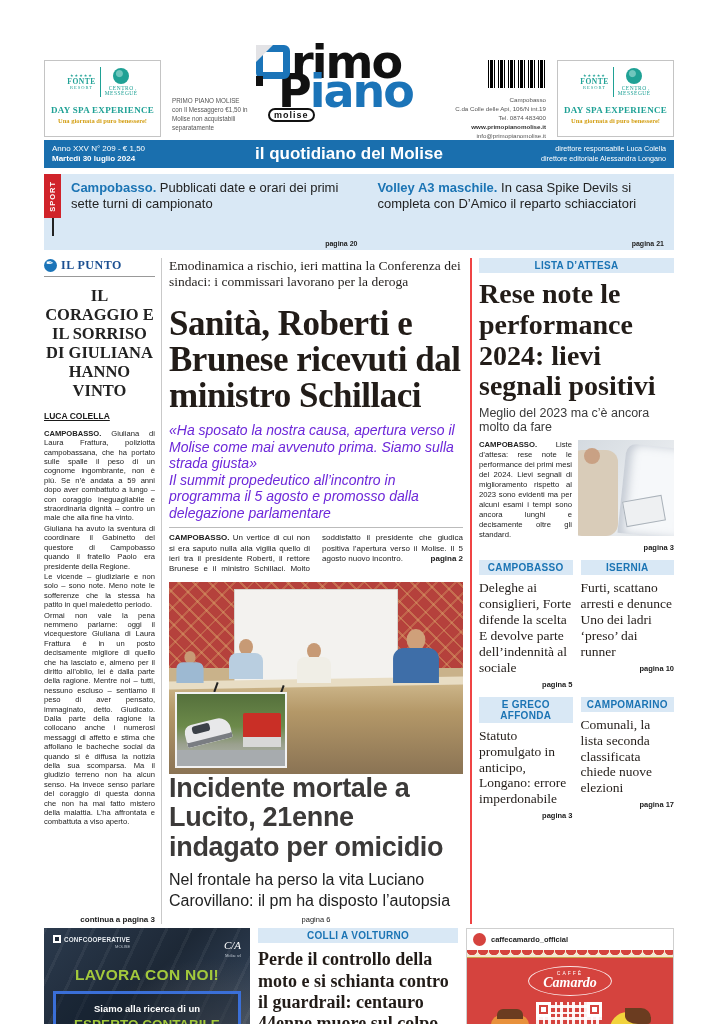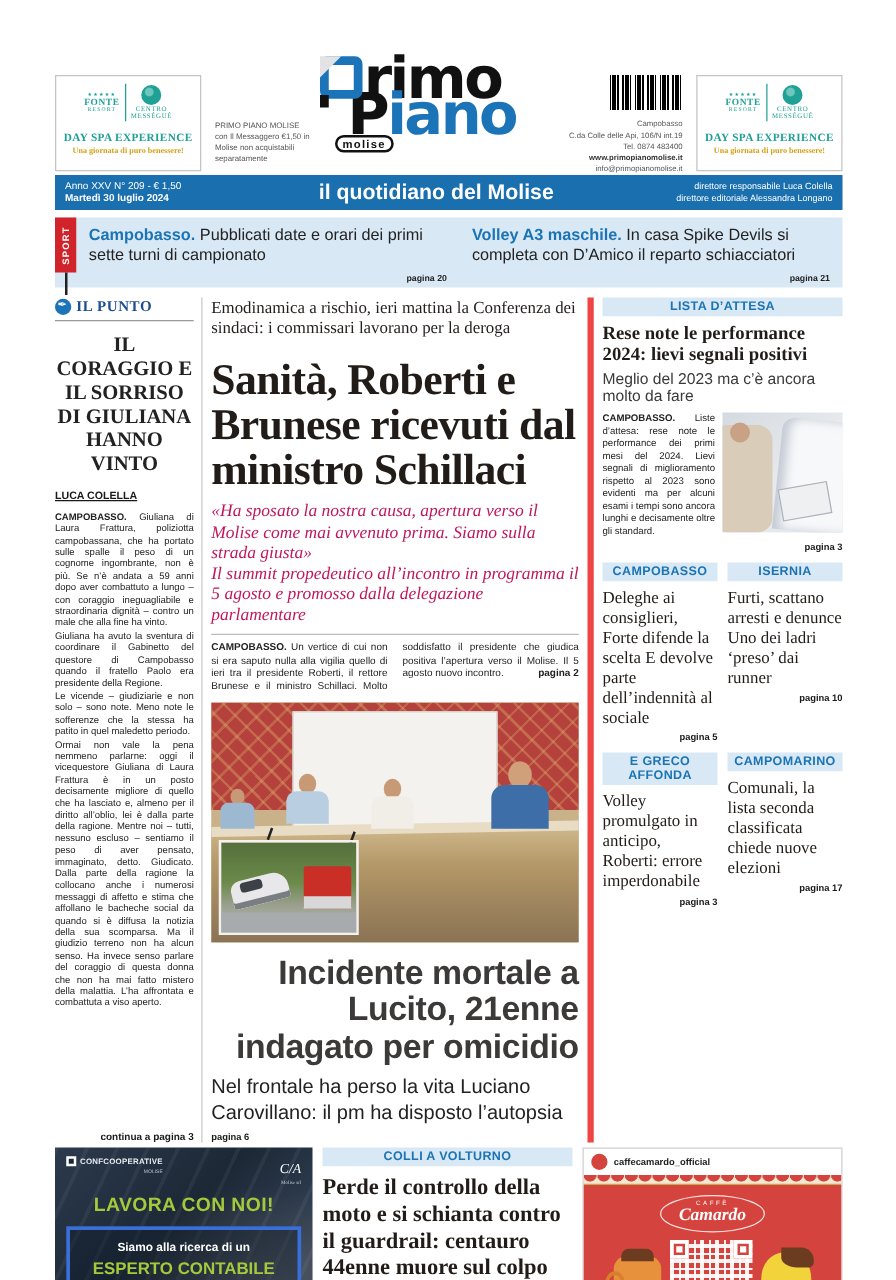--- a/index.html
+++ b/index.html
@@ -36,52 +36,52 @@
   .barcode { width:58px; height:28px; margin-left:auto; background:repeating-linear-gradient(90deg,#000 0 1px,#fff 1px 2px,#000 2px 5px,#fff 5px 6px,#000 6px 7px,#fff 7px 10px); }
   .address { margin-top:8px; font-size:6.2px; line-height:1.45; color:#555; }
   .address .b { font-weight:bold; color:#333; }
   .mast-bar { height:28px; background:#1a6fae; color:#fff; display:flex; align-items:center; }
   .edition { width:150px; padding-left:8px; font-size:8px; line-height:1.3; }
   .edition .b { font-weight:bold; }
   .tagline { flex:1; text-align:center; font-size:17px; font-weight:bold; }
   .directors { width:170px; padding-right:8px; text-align:right; font-size:7.2px; line-height:1.35; }
 
   
-  .sport-strip { margin-top:6px; display:flex; background:#d9e8f5; height:56px; }
+  .sport-strip { margin-top:6px; display:flex; background:#d9e8f5; height:76px; }
   .sport-label { width:17px; background:#d0232a; color:#fff; display:flex; align-items:center; justify-content:center; height:44px; }
   .sport-label span { writing-mode:vertical-rl; transform:rotate(180deg); font-size:7.5px; font-weight:bold; letter-spacing:1px; }
   .sport-rail { width:17px; }
   .sport-rail .rule { width:2px; height:18px; background:#222; margin:0 auto; }
   .teaser { flex:1; padding:6px 10px 2px 10px; position:relative; }
   .teaser-text { font-size:13px; line-height:1.2; color:#222; }
   .teaser-lead { font-weight:bold; color:#1b74b4; }
   .teaser-page { position:absolute; right:10px; bottom:3px; font-size:7px; font-weight:bold; color:#222; }
 
   
   .grid-top { display:flex; margin-top:8px; min-height:548px; }
   .col-left { flex:0 0 118px; border-right:1px solid #c9c9c9; padding-right:6px; display:flex; flex-direction:column; }
-  .col-mid { flex:0 0 308px; border-right:5px solid #ef4444; padding:0 7px; }
+  .col-mid { flex:0 0 308px; border-right:2px solid #ef4444; padding:0 7px; }
   .col-right { flex:1; padding-left:7px; }
 
   
   .punto-head { display:flex; align-items:center; gap:4px; border-bottom:1px solid #999; padding-bottom:3px; }
   .punto-icon { width:13px; height:13px; border-radius:50%; background:#1b74b8; position:relative; }
   .punto-icon:before { content:"✒"; position:absolute; left:2px; top:-1px; font-size:9px; color:#fff; }
   .punto-label { font-family:"Liberation Serif",serif; font-weight:bold; font-size:12px; color:#1b4f91; letter-spacing:.5px; }
   .punto-title { font-family:"Liberation Serif",serif; font-size:16.5px; line-height:1.15; text-align:center; color:#222; margin-top:10px; }
   .punto-author { font-size:8.5px; font-weight:bold; text-decoration:underline; margin-top:10px; }
   .punto-body { margin-top:8px; font-size:7.6px; line-height:1.24; text-align:justify; color:#222; }
   .punto-body p { margin-bottom:1px; }
   .punto-body .lead { font-weight:bold; }
   .punto-continua { margin-top:auto; padding-top:10px; text-align:right; font-size:8px; font-weight:bold; }
 
   
   .kicker { font-family:"Liberation Serif",serif; font-size:13.5px; color:#221e1c; }
   .headline { font-family:"Liberation Serif",serif; font-weight:bold; font-size:35px; line-height:1.03; letter-spacing:-.5px; color:#221c18; margin-top:16px; }
-  .deck { font-family:Liberation Serif, serif; font-style:italic; font-size:14px; line-height:1.18; color:#be185d; margin-top:8px; }
+  .deck { font-family:Liberation Sans, sans-serif; font-style:italic; font-size:14px; line-height:1.18; color:#6d28d9; margin-top:8px; }
   .mid-rule { border-top:1px solid #bbb; margin-top:6px; }
   .intro { margin-top:5px; font-size:8px; line-height:1.3; text-align:justify; column-count:2; column-gap:12px; color:#222; }
   .intro .lead { font-weight:bold; }
   .intro .pg { font-weight:bold; float:right; }
   
   .photo-conf { position:relative; margin-top:7px; width:294px; height:192px; overflow:hidden; background:#c9b28a; }
   .conf-wall { position:absolute; inset:0 0 55% 0; background:#b5413c; background-image:repeating-linear-gradient(45deg, rgba(222,178,110,.4) 0 2px, transparent 2px 11px), repeating-linear-gradient(-45deg, rgba(222,178,110,.3) 0 2px, transparent 2px 13px); }
   .conf-screen { position:absolute; left:22%; top:4%; width:56%; height:52%; background:#f3f2ef; border:1px solid #d8d5cf; }
   .conf-table { position:absolute; left:0; right:0; bottom:0; height:46%; background:linear-gradient(180deg,#cbb488 0%, #b49868 30%, #8a7354 100%); }
   .conf-table:before { content:""; position:absolute; top:-6px; left:0; right:0; height:8px; background:#e8ddc4; transform:skewY(-1deg); }
@@ -95,27 +95,27 @@
   .p4 .head { background:#cfa07a; }
   .mic { position:absolute; width:1.5px; height:10px; background:#222; transform:rotate(20deg); }
   .m1 { left:46px; top:52%; } .m2 { left:112px; top:54%; }
   .conf-inset { position:absolute; left:6px; bottom:6px; width:112px; height:76px; border:2px solid #f2f2f2; background:linear-gradient(180deg,#55703c 0%, #6c8a4a 45%, #9aa08e 70%, #b8bcb4 100%); overflow:hidden; }
   .inset-truck { position:absolute; right:4px; top:26%; width:38px; height:34px; background:#c92f26; border-radius:2px; }
   .inset-truck:before { content:""; position:absolute; left:0; bottom:0; width:100%; height:10px; background:#d8d8d8; }
   .inset-car { position:absolute; left:8px; top:38%; width:46px; height:22px; background:#e8e8ea; border-radius:8px 12px 2px 2px; transform:rotate(-14deg); box-shadow:inset 0 -5px 0 #7a7d82; }
   .inset-car:before { content:""; position:absolute; left:8px; top:2px; width:18px; height:8px; background:#3c4148; border-radius:3px; }
   .inset-road { position:absolute; left:0; bottom:0; width:100%; height:22%; background:#a7abae; }
   
-  .lucito-h { font-size:27px; line-height:1.1; color:#3c3a39; margin-top:10px; letter-spacing:-.3px;text-align:right; }
+  .lucito-h { font-size:27px; line-height:1.1; color:#3c3a39; letter-spacing:-.3px; }
   .lucito-deck { margin-top:7px; font-size:16px; line-height:1.3; color:#222; }
-  .pg-right { text-align:left; font-size:7.5px; font-weight:bold; margin-top:4px; }
+  .pg-right { text-align:center; font-size:7.5px; font-weight:normal; margin-top:4px; }
 
   
   .label-bar { background:#d9e8f5; color:#1b74b4; font-weight:bold; font-size:10px; text-align:center; padding:2px 0; letter-spacing:.3px; }
-  .lista-title { font-family:"Liberation Serif",serif; font-size:15px; line-height:1.1; color:#221c18; margin-top:6px; }
+  .lista-title { font-family:"Liberation Serif",serif; font-size:28px; line-height:1.1; color:#221c18; margin-top:6px; }
   .lista-sub { font-size:12.5px; color:#3a3a3a; margin-top:4px; }
   .lista-row { display:flex; gap:6px; margin-top:6px; }
   .lista-body { flex:1; font-size:7.7px; line-height:1.3; text-align:justify; color:#222; }
   .lista-body .lead { font-weight:bold; }
   .photo-doc { flex:0 0 96px; height:96px; background:linear-gradient(135deg,#d4dae0 0%, #e9ecef 60%, #dfe3e7 100%); position:relative; overflow:hidden; }
   .doc-coat { position:absolute; right:-6px; top:6px; width:58px; height:90px; background:#f6f8fa; transform:rotate(6deg); border-radius:10px 0 0 0; box-shadow:inset 6px 0 8px rgba(150,160,175,.5); }
   .doc-patient { position:absolute; left:-8px; top:10px; width:48px; height:86px; background:#d9ccb9; border-radius:12px; }
   .doc-patient:before { content:""; position:absolute; left:14px; top:-2px; width:16px; height:16px; border-radius:50%; background:#c9a184; }
   .doc-board { position:absolute; right:10px; bottom:12px; width:40px; height:26px; background:#eef0f2; border:1px solid #aab2ba; transform:rotate(-10deg); }
   .lista-pg { text-align:right; font-size:7.5px; font-weight:bold; margin-top:3px; }
@@ -363,21 +363,21 @@
           </div>
           <div class="brief">
             <div class="label-bar">ISERNIA</div>
             <div class="brief-text">Furti, scattano arresti e denunce Uno dei ladri ‘preso’ dai runner</div>
             <div class="brief-pg">pagina 10</div>
           </div>
         </div>
         <div class="briefs-row">
           <div class="brief">
             <div class="label-bar">E GRECO AFFONDA</div>
-            <div class="brief-text">Volley promulgato in anticipo, Roberti: errore imperdonabile</div>
+            <div class="brief-text">Statuto promulgato in anticipo, Longano: errore imperdonabile</div>
             <div class="brief-pg">pagina 3</div>
           </div>
           <div class="brief">
             <div class="label-bar">CAMPOMARINO</div>
             <div class="brief-text">Comunali, la lista seconda classificata chiede nuove elezioni</div>
             <div class="brief-pg">pagina 17</div>
           </div>
         </div>
       </section>
     </main>

